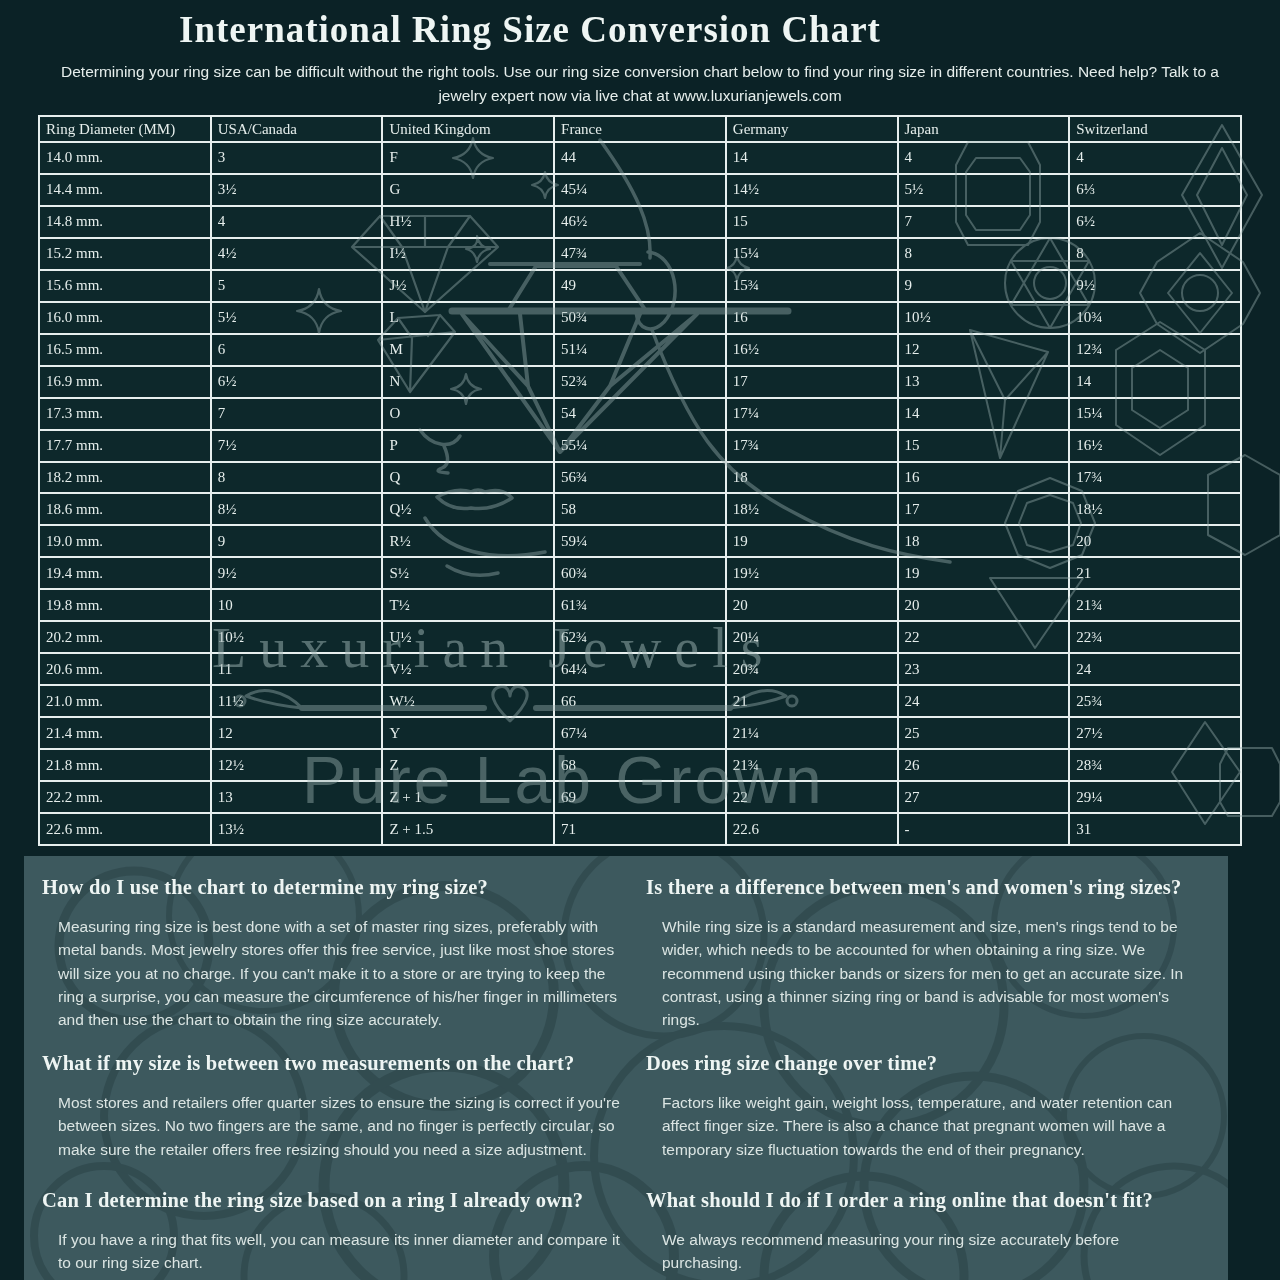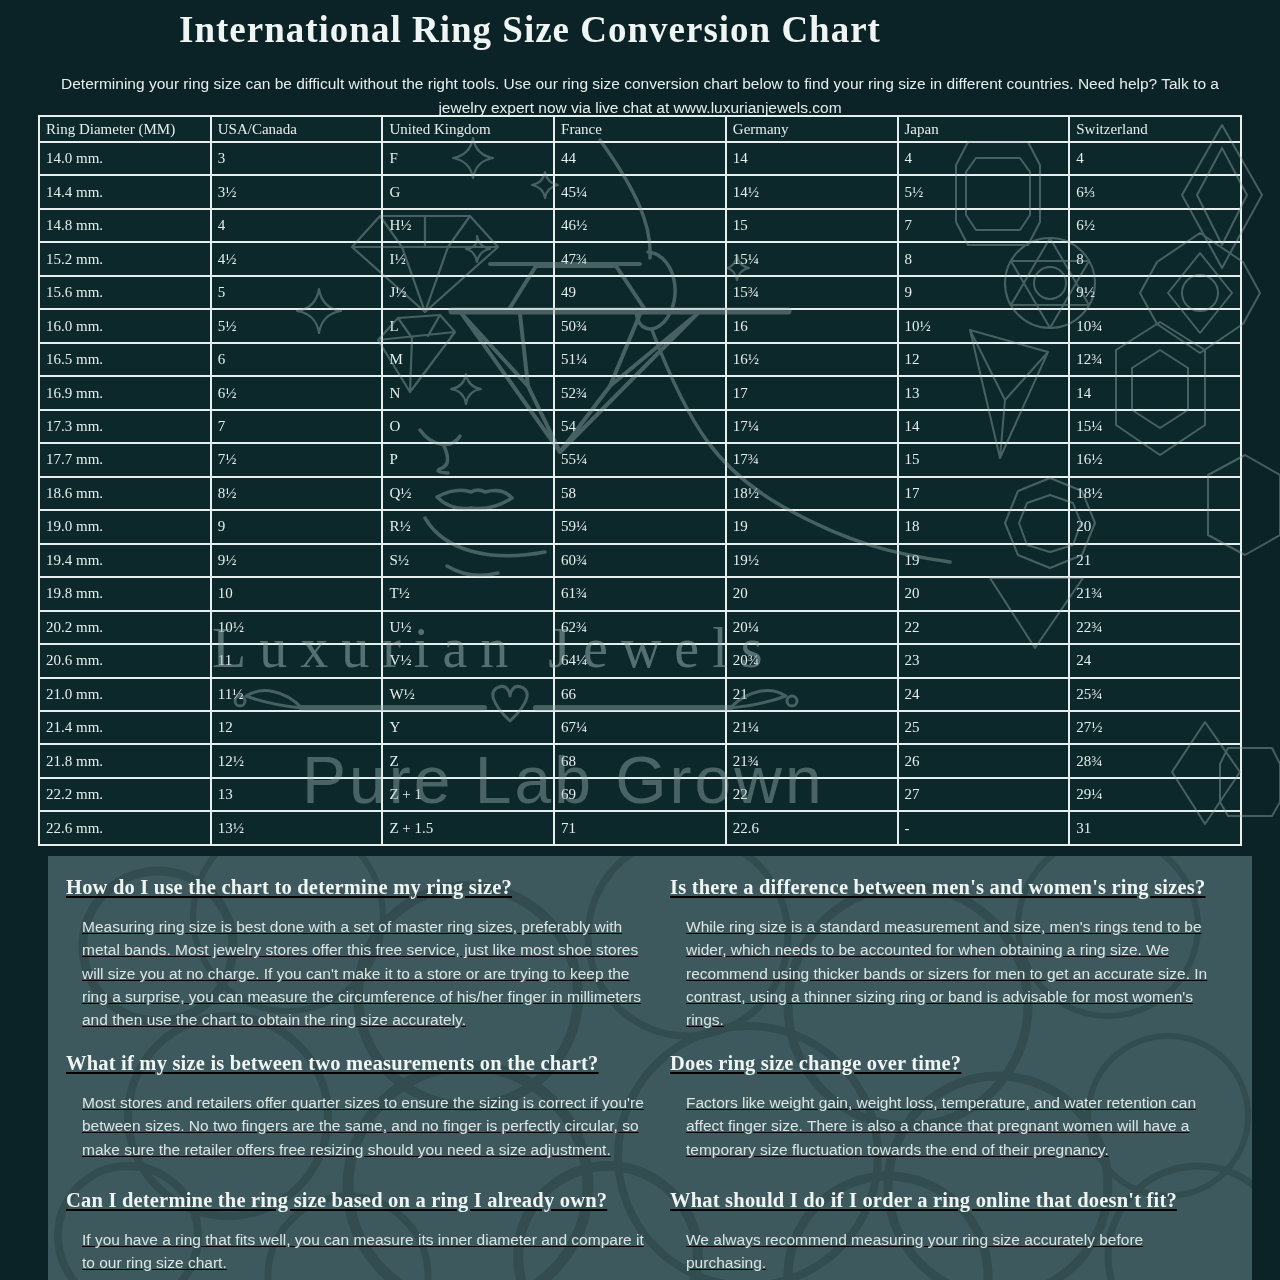--- a/index.html
+++ b/index.html
@@ -13,21 +13,21 @@
     width:1280px;height:1280px;position:relative;overflow:hidden;
     background:var(--page_bg);
     font-family:"Liberation Sans",sans-serif;
   }
   .page-title{
     position:absolute;top:8px;left:0;width:1060px;text-align:center;
     font-family:"Liberation Serif",serif;font-weight:600;font-size:37px;
     letter-spacing:1px;color:var(--heading_color);margin:0;
   }
   .page-subtitle{
-    position:absolute;top:72px;left:55px;width:1170px;text-align:center;
+    position:absolute;top:60px;left:55px;width:1170px;text-align:center;
     font-size:15.5px;line-height:1.58;color:var(--text_primary);margin:0;
   }
   table.ring-table{
     position:absolute;left:38px;top:115px;width:1204px;height:731px;
     border-collapse:collapse;table-layout:fixed;background:var(--table_bg);
     z-index:1;
   }
   table.ring-table th, table.ring-table td{
     border:2px solid var(--table_border);
     font-family:"Liberation Serif",serif;font-size:15px;font-weight:400;
@@ -40,22 +40,22 @@
     position:absolute;left:212px;top:616px;z-index:2;pointer-events:none;
     font-family:Liberation Serif, serif;font-size:56px;letter-spacing:13px;
     color:var(--watermark_color);opacity:.5;white-space:nowrap;
   }
   .wm-tagline{
     position:absolute;left:302px;top:742px;z-index:2;pointer-events:none;
     font-family:"Liberation Sans",sans-serif;font-size:66px;letter-spacing:3px;
     color:var(--watermark_color);opacity:.42;white-space:nowrap;
   }
   .faq-panel{
-    position:absolute;left:48px;top:856px;width:1204px;height:424px;
-    background:var(--panel_bg);z-index:1;overflow:hidden;text-decoration:underline;
+    position:absolute;left:24px;top:856px;width:1204px;height:424px;
+    background:var(--panel_bg);z-index:1;overflow:hidden;
   }
   .faq-rings{position:absolute;left:0;top:0;}
   .faq-grid{
     position:relative;display:grid;grid-template-columns:596px 566px;
     grid-template-rows:176px 137px auto;column-gap:8px;
     padding:20px 16px 0 18px;
   }
   .faq-item h3{
     font-family:"Liberation Serif",serif;font-weight:600;font-size:20.5px;
     color:var(--heading_color);margin:0 0 5px 0;letter-spacing:.2px;
@@ -167,20 +167,29 @@
         <td>15¼</td>
       </tr>
       <tr>
         <td>17.7 mm.</td>
         <td>7½</td>
         <td>P</td>
         <td>55¼</td>
         <td>17¾</td>
         <td>15</td>
         <td>16½</td>
+      </tr>
+      <tr>
+        <td>18.2 mm.</td>
+        <td>8</td>
+        <td>Q</td>
+        <td>56¾</td>
+        <td>18</td>
+        <td>16</td>
+        <td>17¾</td>
       </tr>
       <tr>
         <td>18.6 mm.</td>
         <td>8½</td>
         <td>Q½</td>
         <td>58</td>
         <td>18½</td>
         <td>17</td>
         <td>18½</td>
       </tr>

